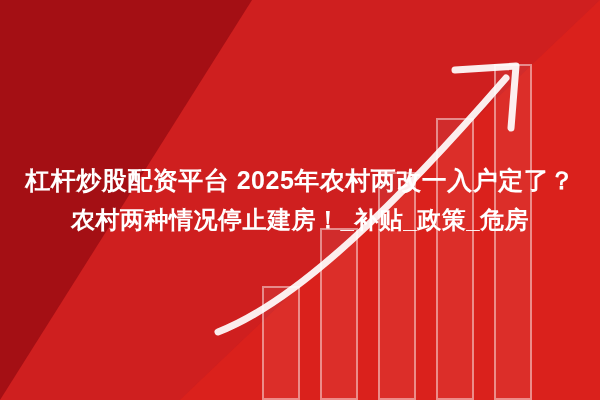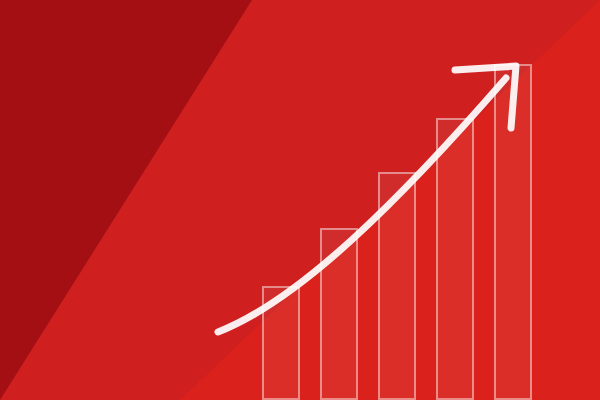--- a/index.html
+++ b/index.html
@@ -95,15 +95,17 @@
     <div class="bar" style="left:436px;width:38px;height:282px;"></div>
     <div class="bar" style="left:494px;width:38px;height:336px;"></div>
   </div>
 
   <svg class="arrow-svg" viewBox="0 0 600 400">
     <path d="M218 332 C 300 300, 400 200, 506 78" fill="none" stroke="#ffffff" stroke-width="7" stroke-linecap="round" opacity="0.92"></path>
     <path d="M455 70 L 516 66 L 511 128" fill="none" stroke="#ffffff" stroke-width="7" stroke-linecap="round" stroke-linejoin="round" opacity="0.92"></path>
   </svg>
 
   <div class="text-block">
+    <span class="headline line1">杠杆炒股配资平台 2025年农村两改一入户定了？</span>
+    <span class="headline line2">农村两种情况停止建房！_补贴_政策_危房</span>
   </div>
 
 </div>
 
 </body></html>

